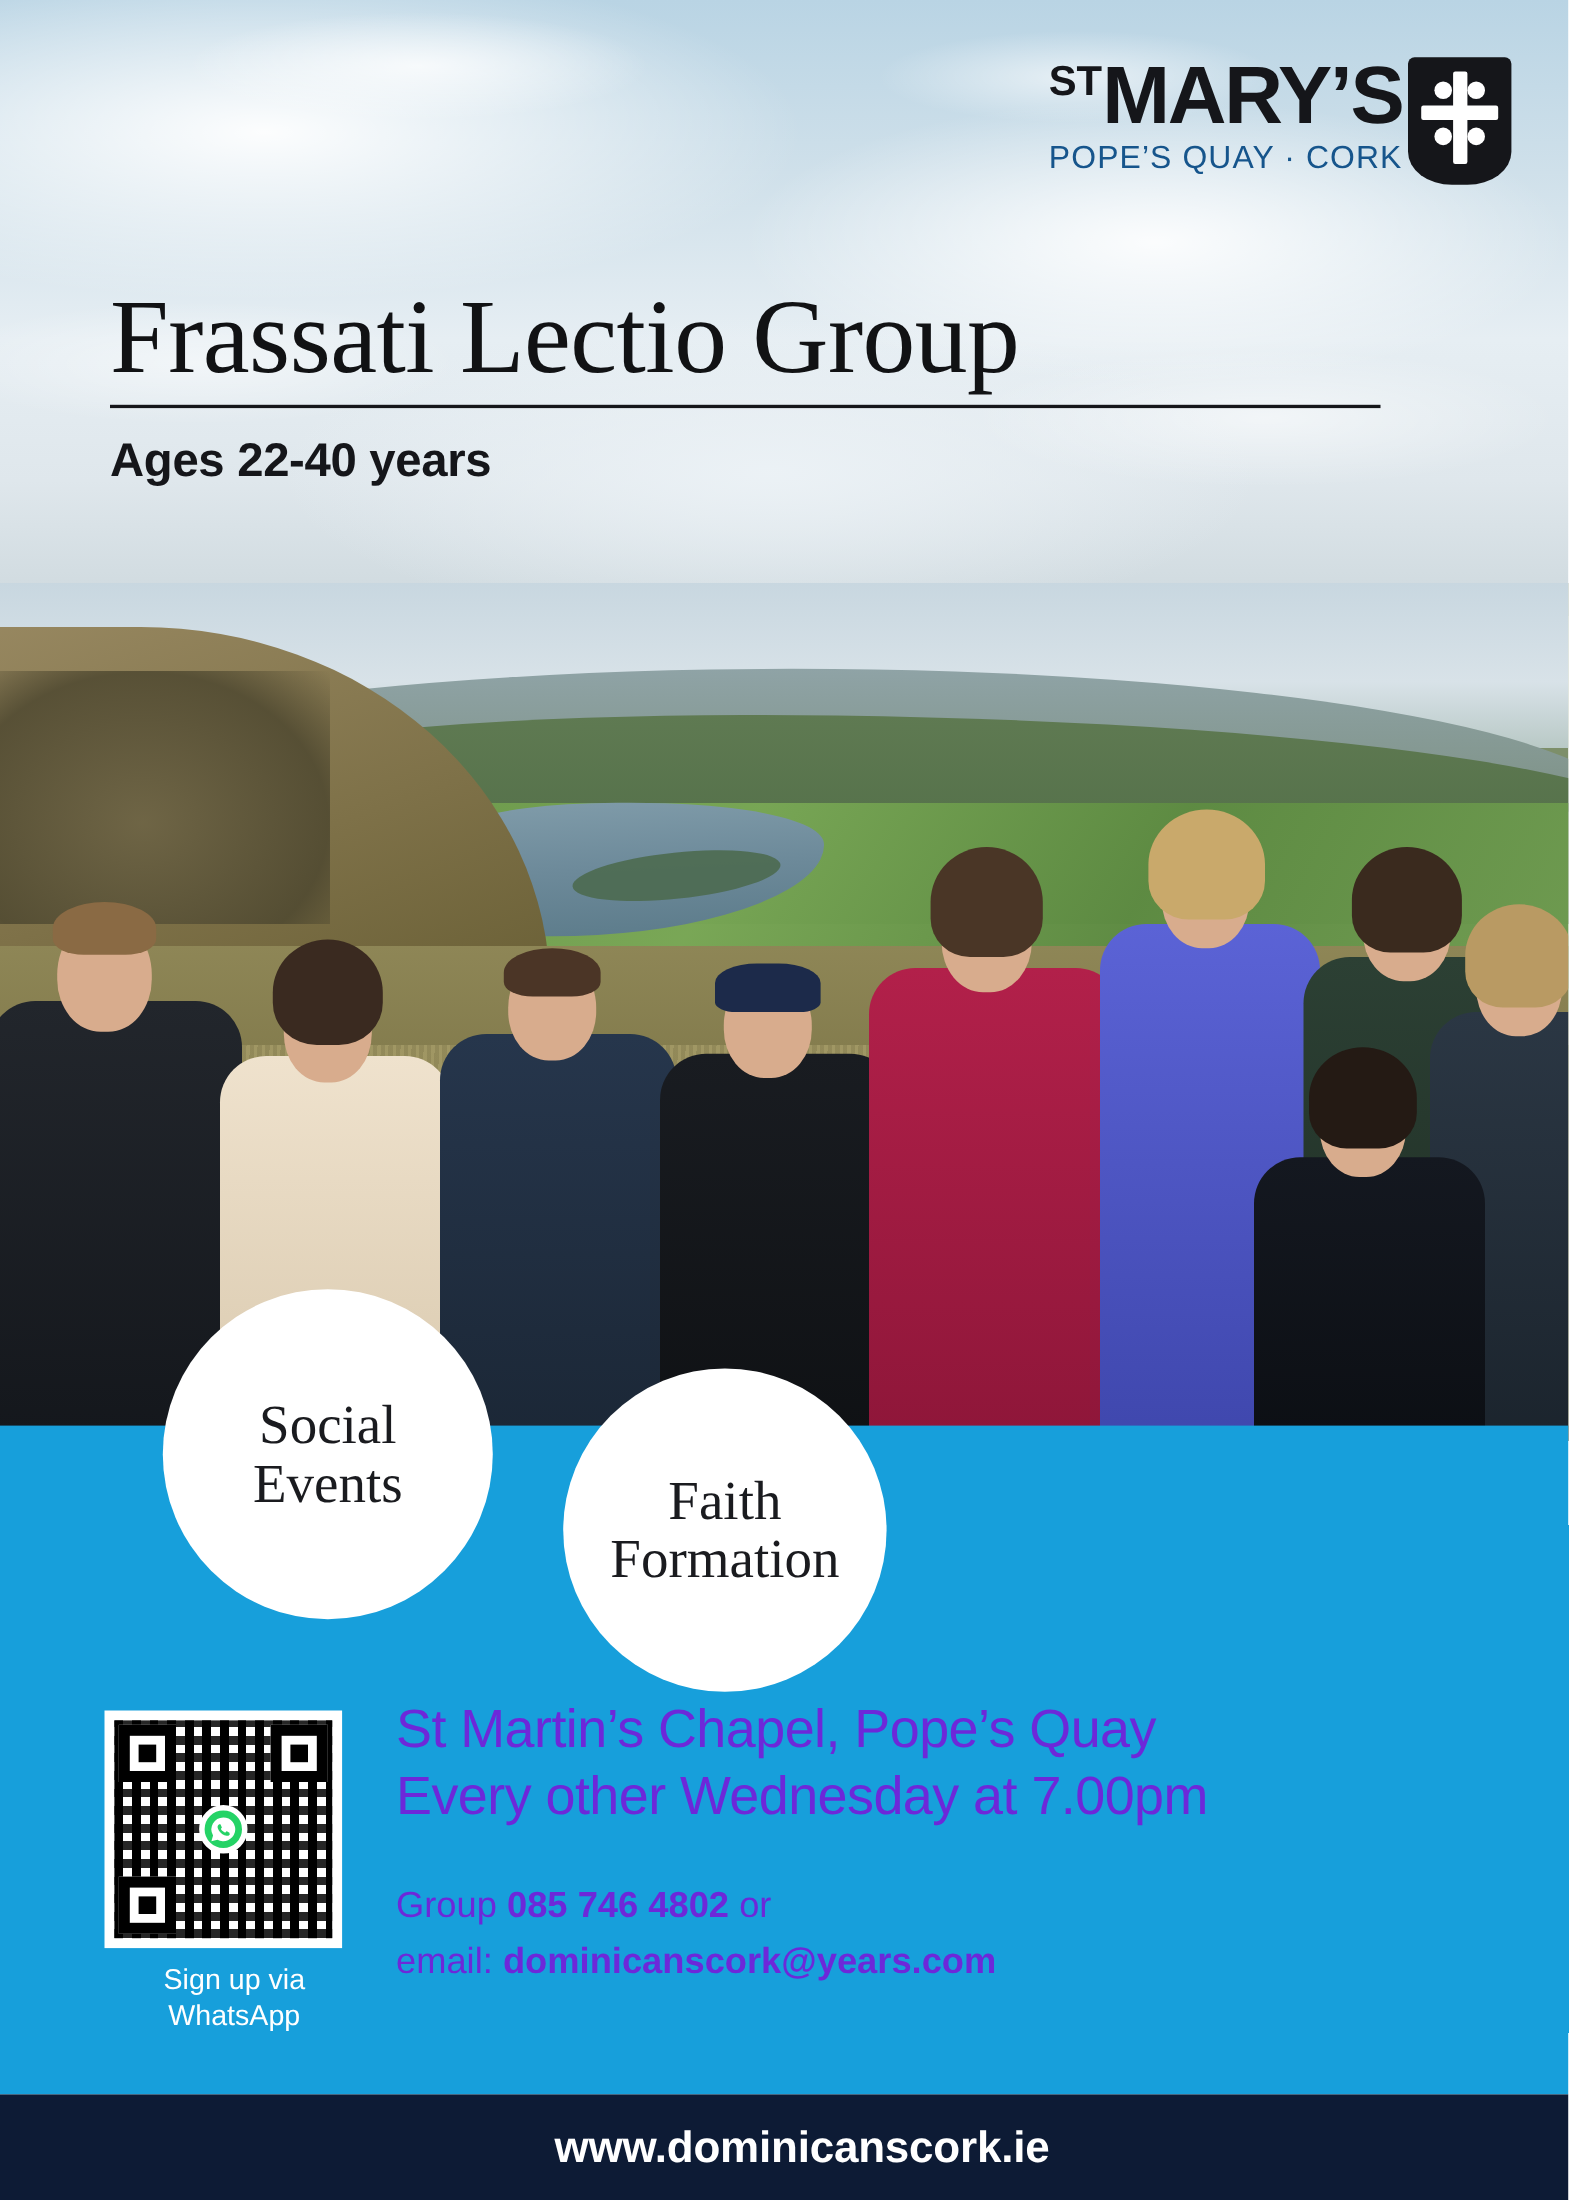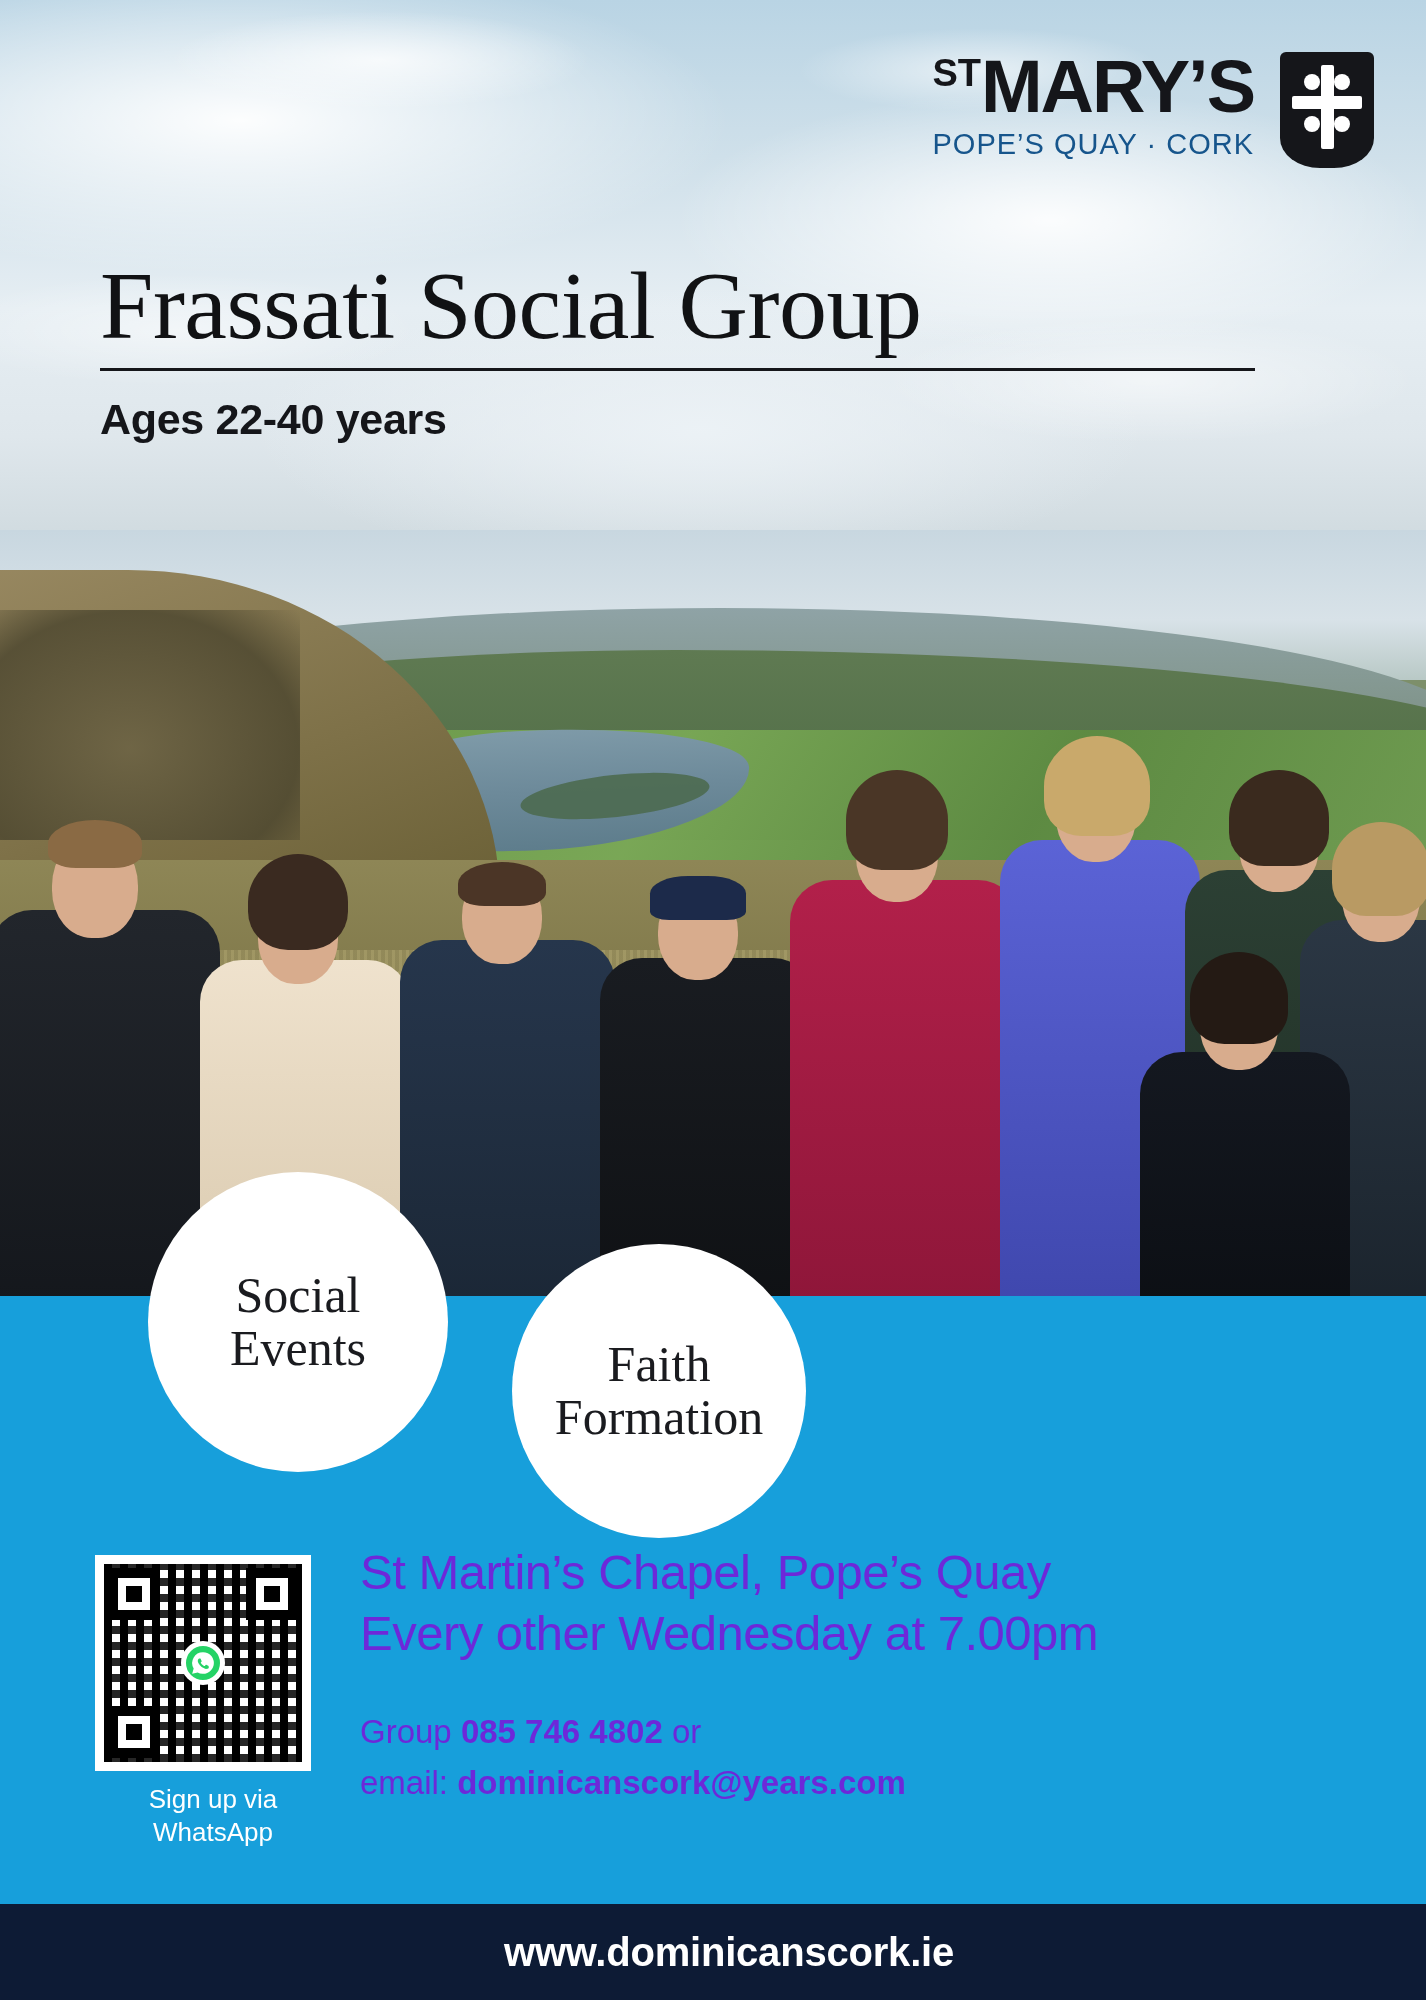--- a/index.html
+++ b/index.html
@@ -39,21 +39,21 @@
       radial-gradient(ellipse 340px 80px at 180px 330px, rgba(255,255,255,0.5), rgba(255,255,255,0) 70%),
       radial-gradient(ellipse 380px 90px at 1150px 380px, rgba(255,255,255,0.55), rgba(255,255,255,0) 70%);
   }
 
   
   .logo {
     position: absolute;
     right: 52px; top: 52px;
     display: flex;
     align-items: flex-start;
-    gap: 26px;
+    gap: 5px;
     z-index: 6;
   }
   .logo-text { text-align: right; }
   .logo-line1 {
     font-family: "Liberation Sans", sans-serif;
     font-weight: bold;
     font-size: 74px;
     letter-spacing: -2px;
     color: #15161a;
     line-height: 0.95;
@@ -355,21 +355,21 @@
       <div class="cross-v"></div>
       <div class="cross-h"></div>
       <div class="fleur f1"></div>
       <div class="fleur f2"></div>
       <div class="fleur f3"></div>
       <div class="fleur f4"></div>
     </div>
   </div>
 
   <div class="title-block">
-    <div class="main-title">Frassati Social Group</div>
+    <div class="main-title">Frassati Lectio Group</div>
     <div class="title-rule"></div>
     <div class="subtitle">Ages 22-40 years</div>
   </div>
 
   <div class="photo">
     <div class="ph-sky"></div>
     <div class="ph-far-hill"></div>
     <div class="ph-mid-hill"></div>
     <div class="ph-fields"></div>
     <div class="ph-lake"></div>

